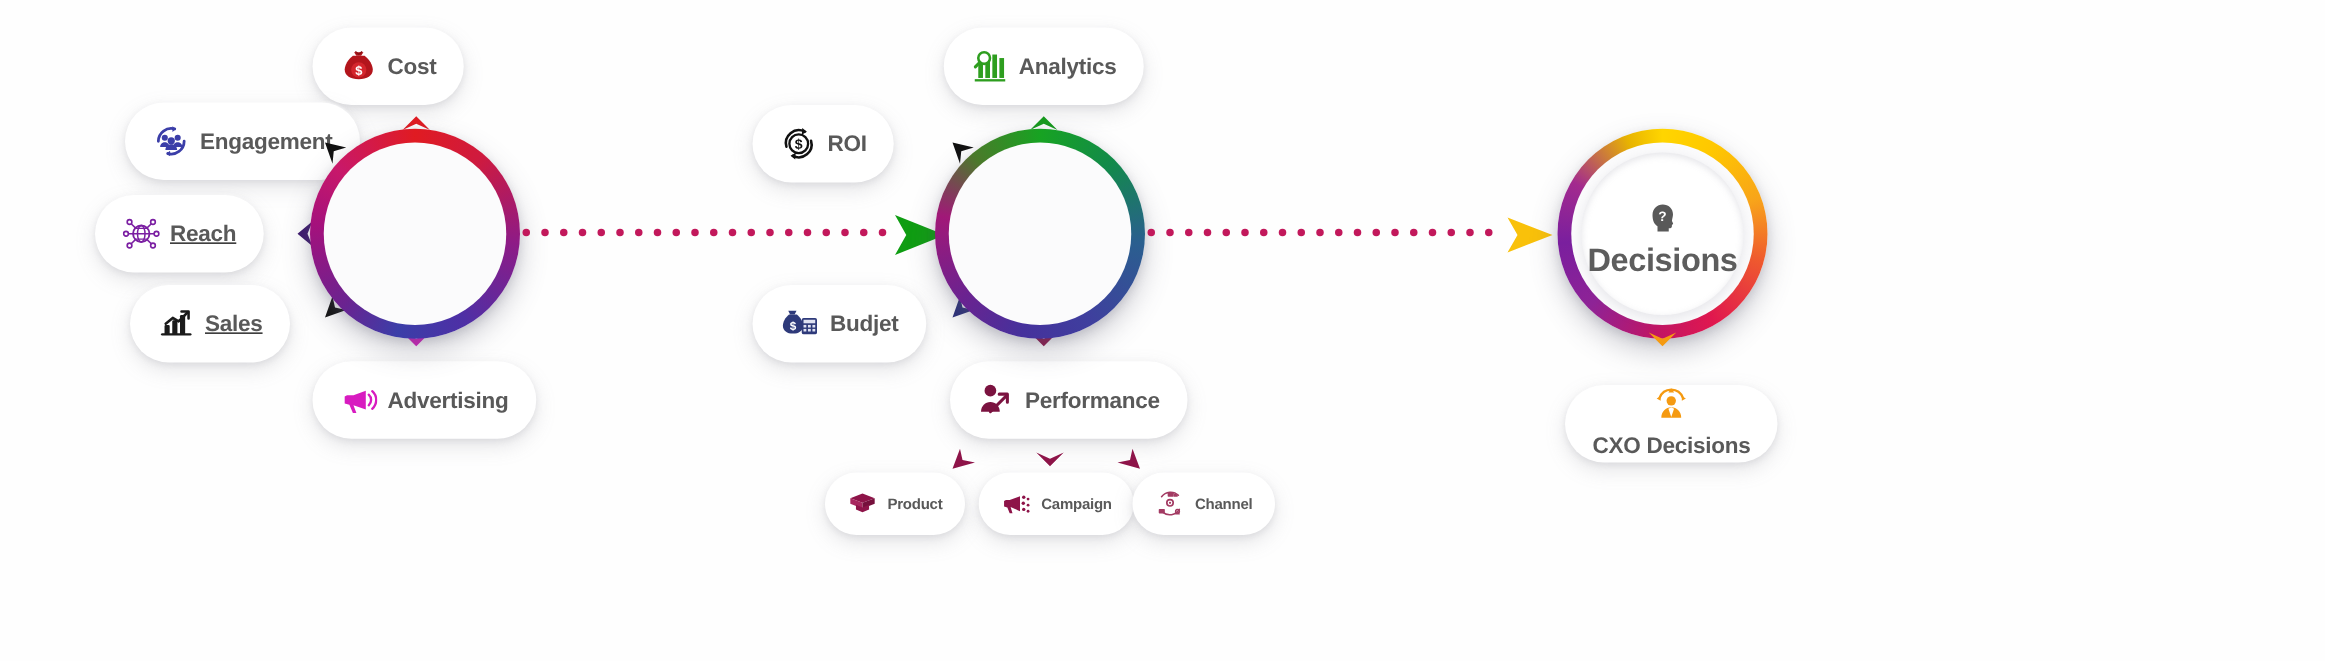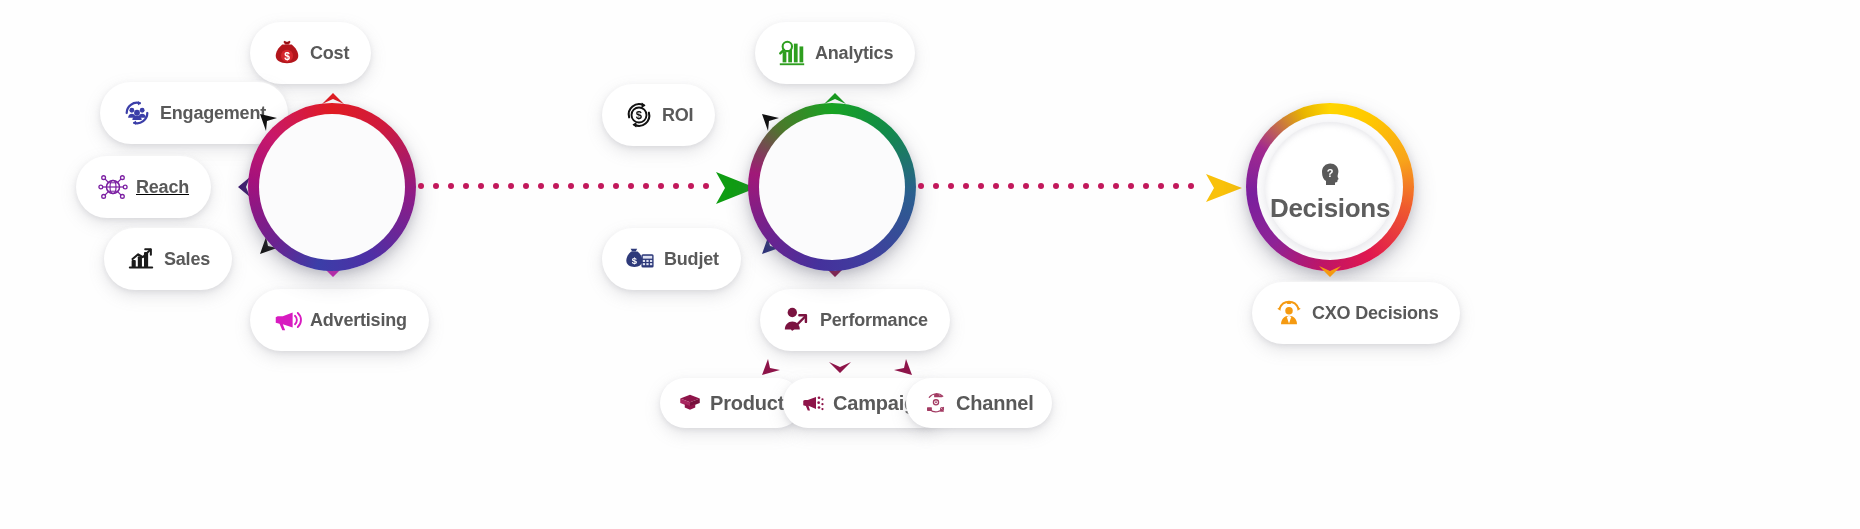--- a/index.html
+++ b/index.html
@@ -26,21 +26,21 @@
   .pill .lbl {
     color: #595959;
     font-weight: bold;
     letter-spacing: -0.2px;
   }
   .pill .ic { display: flex; align-items: center; justify-content: center; flex: 0 0 auto; }
 
   .p-lg { height: 62px; font-size: 20px; }
   .p-lg .lbl { font-size: 18px; }
   .p-sm { height: 50px; font-size: 16px; padding: 0 18px; }
-  .p-sm .lbl { font-size: 20px; }
+  .p-sm .lbl { font-size: 12px; }
 
   
   .hub { position: absolute; border-radius: 50%; }
   .hub .ring {
     position: absolute; inset: 0; border-radius: 50%;
     box-shadow: 0 10px 22px rgba(90,90,110,0.30),
                 0 3px 8px rgba(90,90,110,0.18);
   }
   .hub .gap {
     position: absolute; inset: 11px; border-radius: 50%;
@@ -127,21 +127,21 @@
           <circle cx="6" cy="26" r="2"></circle>
             <circle cx="26" cy="26" r="2"></circle>
           <circle cx="3" cy="16" r="2"></circle>
             <circle cx="29" cy="16" r="2"></circle>
         </g>
       </svg>
     </span>
     <span class="lbl">Reach</span>
   </div>
 
-  <div class="pill p-lg" style="left:104px; top:228px;">
+  <div class="pill p-lg" style="left:104px; top:228px;text-decoration:underline;">
     <span class="ic">
       <svg width="30" height="30" viewBox="0 0 32 32">
         <path d="M4 25h24" stroke="#1b1b1b" stroke-width="2" stroke-linecap="round"></path>
         <rect x="6" y="17" width="4.4" height="8" rx="1" fill="#1b1b1b"></rect>
         <rect x="12.6" y="13" width="4.4" height="12" rx="1" fill="#1b1b1b"></rect>
         <rect x="19.2" y="8.5" width="4.4" height="16.5" rx="1" fill="#1b1b1b"></rect>
         <path d="M7 16l6-5 5 3 8-8" stroke="#1b1b1b" stroke-width="2.2" fill="none" stroke-linecap="round" stroke-linejoin="round"></path>
         <path d="M20.5 5.5h6v6" stroke="#1b1b1b" stroke-width="2.2" fill="none" stroke-linecap="round" stroke-linejoin="round"></path>
       </svg>
     </span>
@@ -378,21 +378,21 @@
         </svg>
       </span>
       <span class="htxt">Decisions</span>
     </div>
   </div>
 
   <svg class="chev" style="left:1316px; top:262px;" width="28" height="20">
     <path d="M3 4 L14 15 L25 4 L14 9 Z" fill="#f59a11"></path>
   </svg>
 
-  <div class="pill p-lg" style="left:1252px; top:282px;">
+  <div class="pill p-lg" style="left:1252px; top:308px;flex-direction:column;">
     <span class="ic">
       <svg width="30" height="30" viewBox="0 0 32 32">
         <path d="M6 11A11 11 0 0 1 16 4a11 11 0 0 1 10 7" stroke="#f59a11" stroke-width="2" fill="none" stroke-linecap="round"></path>
         <path d="M13.5 6.5 L16 3 L18.5 6.5 Z" fill="#f59a11"></path>
         <path d="M3.5 11.5 L7 9.5 L7 13.5 Z" fill="#f59a11"></path>
         <path d="M28.5 11.5 L25 9.5 L25 13.5 Z" fill="#f59a11"></path>
         <circle cx="16" cy="13.5" r="4" fill="#f59a11"></circle>
         <path d="M7.5 28c0-5.4 3.8-9 8.5-9s8.5 3.6 8.5 9z" fill="#f59a11"></path>
         <path d="M16 19l-2.4 1.3 2.4 7 2.4-7z" fill="#fff"></path>
       </svg>

